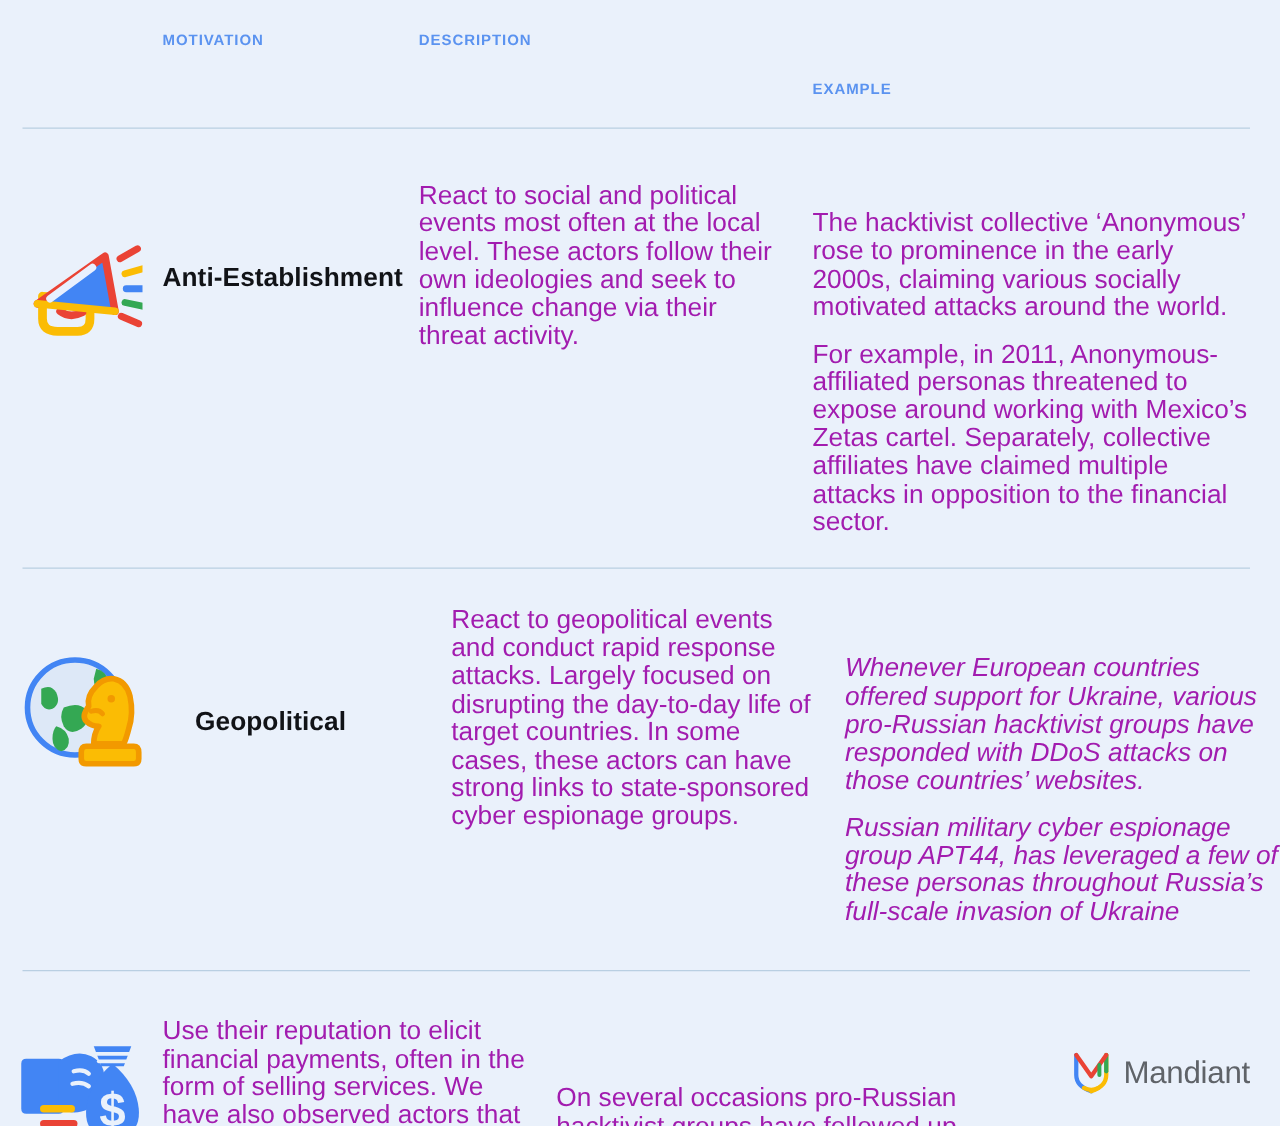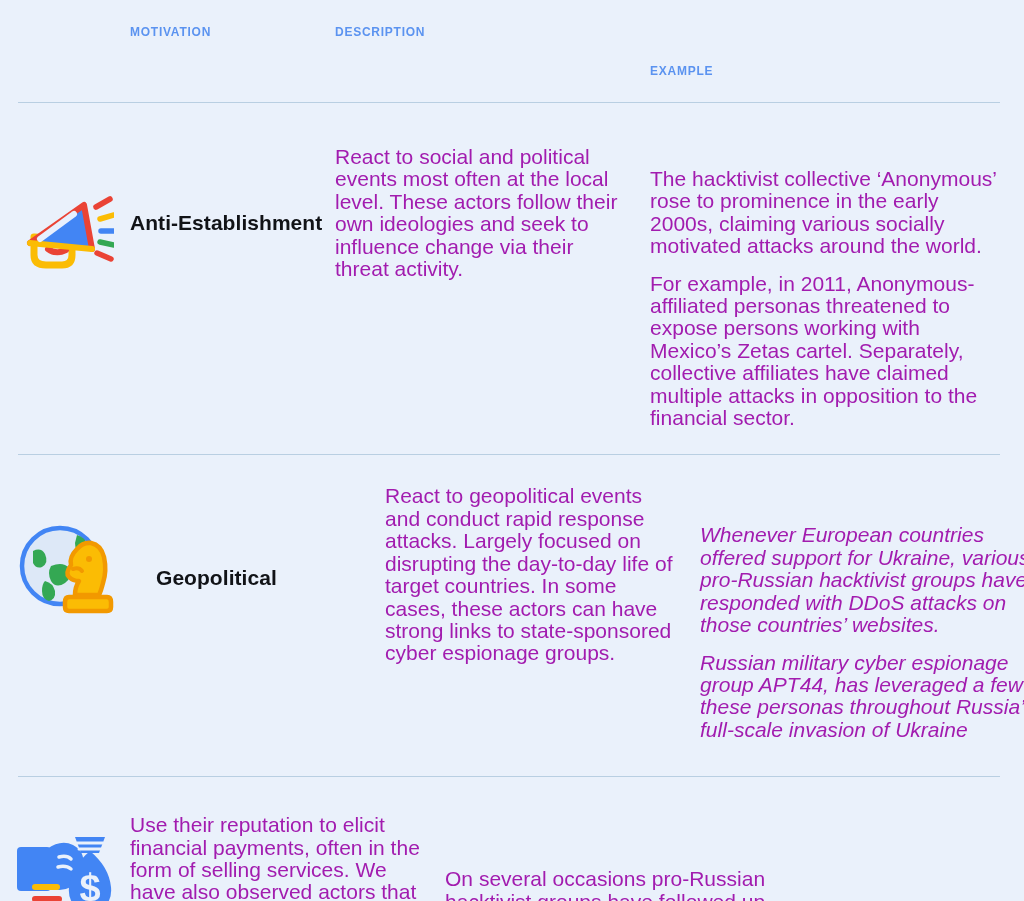--- a/index.html
+++ b/index.html
@@ -147,21 +147,21 @@
       </svg>
     </div>
     <div class="col-motiv cell-motiv" style="padding-top:82px;">
       <span>Anti-Establishment</span>
     </div>
     <div class="col-desc cell-desc" style="padding-top:17px;">
       <p class="para">React to social and political events most often at the local level. These actors follow their own ideologies and seek to influence change via their threat activity.</p>
     </div>
     <div class="col-exam cell-exam" style="padding-top:-4px;">
       <p class="para">The hacktivist collective ‘Anonymous’ rose to prominence in the early 2000s, claiming various socially motivated attacks around the world.</p>
-      <p class="para">For example, in 2011, Anonymous-affiliated personas threatened to expose persons working with Mexico’s Zetas cartel. Separately, collective affiliates have claimed multiple attacks in opposition to the financial sector.</p>
+      <p class="para">For example, in 2011, Anonymous-affiliated personas threatened to expose around working with Mexico’s Zetas cartel. Separately, collective affiliates have claimed multiple attacks in opposition to the financial sector.</p>
     </div>
   </div>
 
   <div class="divider" style="margin-top:25px;"></div>
 
   <div class="row row-2">
     <div class="col-icon cell-icon" style="padding-top:40px;">
 
       <svg width="106" height="100" viewBox="0 0 106 100" aria-hidden="true">
 
@@ -177,21 +177,21 @@
         <circle cx="74" cy="38" r="3" fill="#f29900"></circle>
 
         <path d="M58 48 Q64 46 67 50" fill="none" stroke="#f29900" stroke-width="4" stroke-linecap="round"></path>
 
         <path d="M54 76 L92 76 Q96 76 96 81 L96 86 Q96 90 92 90 L54 90 Q50 90 50 86 L50 81 Q50 76 54 76 Z" fill="#fbbc04" stroke="#f29900" stroke-width="4.5" stroke-linejoin="round"></path>
       </svg>
     </div>
     <div class="col-motiv cell-motiv" style="padding-top:85px;margin-left:26px;">
       <span>Geopolitical</span>
     </div>
-    <div class="col-desc cell-desc" style="padding-top:4px;margin-left:24px;">
+    <div class="col-desc cell-desc" style="padding-top:4px;">
       <p class="para">React to geopolitical events and conduct rapid response attacks. Largely focused on disrupting the day-to-day life of target countries. In some cases, these actors can have strong links to state-sponsored cyber espionage groups.</p>
     </div>
     <div class="col-exam cell-exam" style="padding-top:4px;font-style:italic;">
       <p class="para">Whenever European countries offered support for Ukraine, various pro-Russian hacktivist groups have responded with DDoS attacks on those countries’ websites.</p>
       <p class="para">Russian military cyber espionage group APT44, has leveraged a few of these personas throughout Russia’s full-scale invasion of Ukraine</p>
     </div>
   </div>
 
   <div class="divider" style="margin-top:35px;"></div>
 
@@ -223,14 +223,30 @@
     <div class="col-desc cell-desc" style="padding-top:11px;">
       <p class="para">Use their reputation to elicit financial payments, often in the form of selling services. We have also observed actors that seek to extort victims using hacktivist tactics or offer training on tools or capabilities to create income.</p>
     </div>
     <div class="col-exam cell-exam" style="padding-top:26px;">
       <p class="para">On several occasions pro-Russian hacktivist groups have followed up successful attacks with a call for ‘exclusive training’ or ‘membership offers’ to their supporters to try and capitalize on their hacktivist activities.</p>
     </div>
   </div>
 
   <div class="divider" style="margin-top:31px;"></div>
 
+  <div class="footer">
+    <svg width="30" height="34" viewBox="0 0 30 34" aria-hidden="true">
+
+      <path d="M3 3 L3 19 Q3 28 15 32" fill="none" stroke="#4285f4" stroke-width="3.4" stroke-linecap="round"></path>
+
+      <path d="M9.2 29.3 Q15 32.6 20.8 29.3" fill="none" stroke="#fbbc04" stroke-width="3.4" stroke-linecap="round"></path>
+
+      <path d="M27 3 L27 19 Q27 28 15 32" fill="none" stroke="#fbbc04" stroke-width="3.4" stroke-linecap="round"></path>
+      <path d="M27 3 L27 16" fill="none" stroke="#34a853" stroke-width="3.4" stroke-linecap="round"></path>
+
+      <path d="M3 3 L15 20 L27 3" fill="none" stroke="#ea4335" stroke-width="3.4" stroke-linejoin="round" stroke-linecap="round"></path>
+
+      <path d="M21.5 11 L21.5 19" fill="none" stroke="#34a853" stroke-width="3.2" stroke-linecap="round"></path>
+    </svg>
+    <span class="logo-word">Mandiant</span>
+  </div>
 
 </div>
 
 </body></html>

